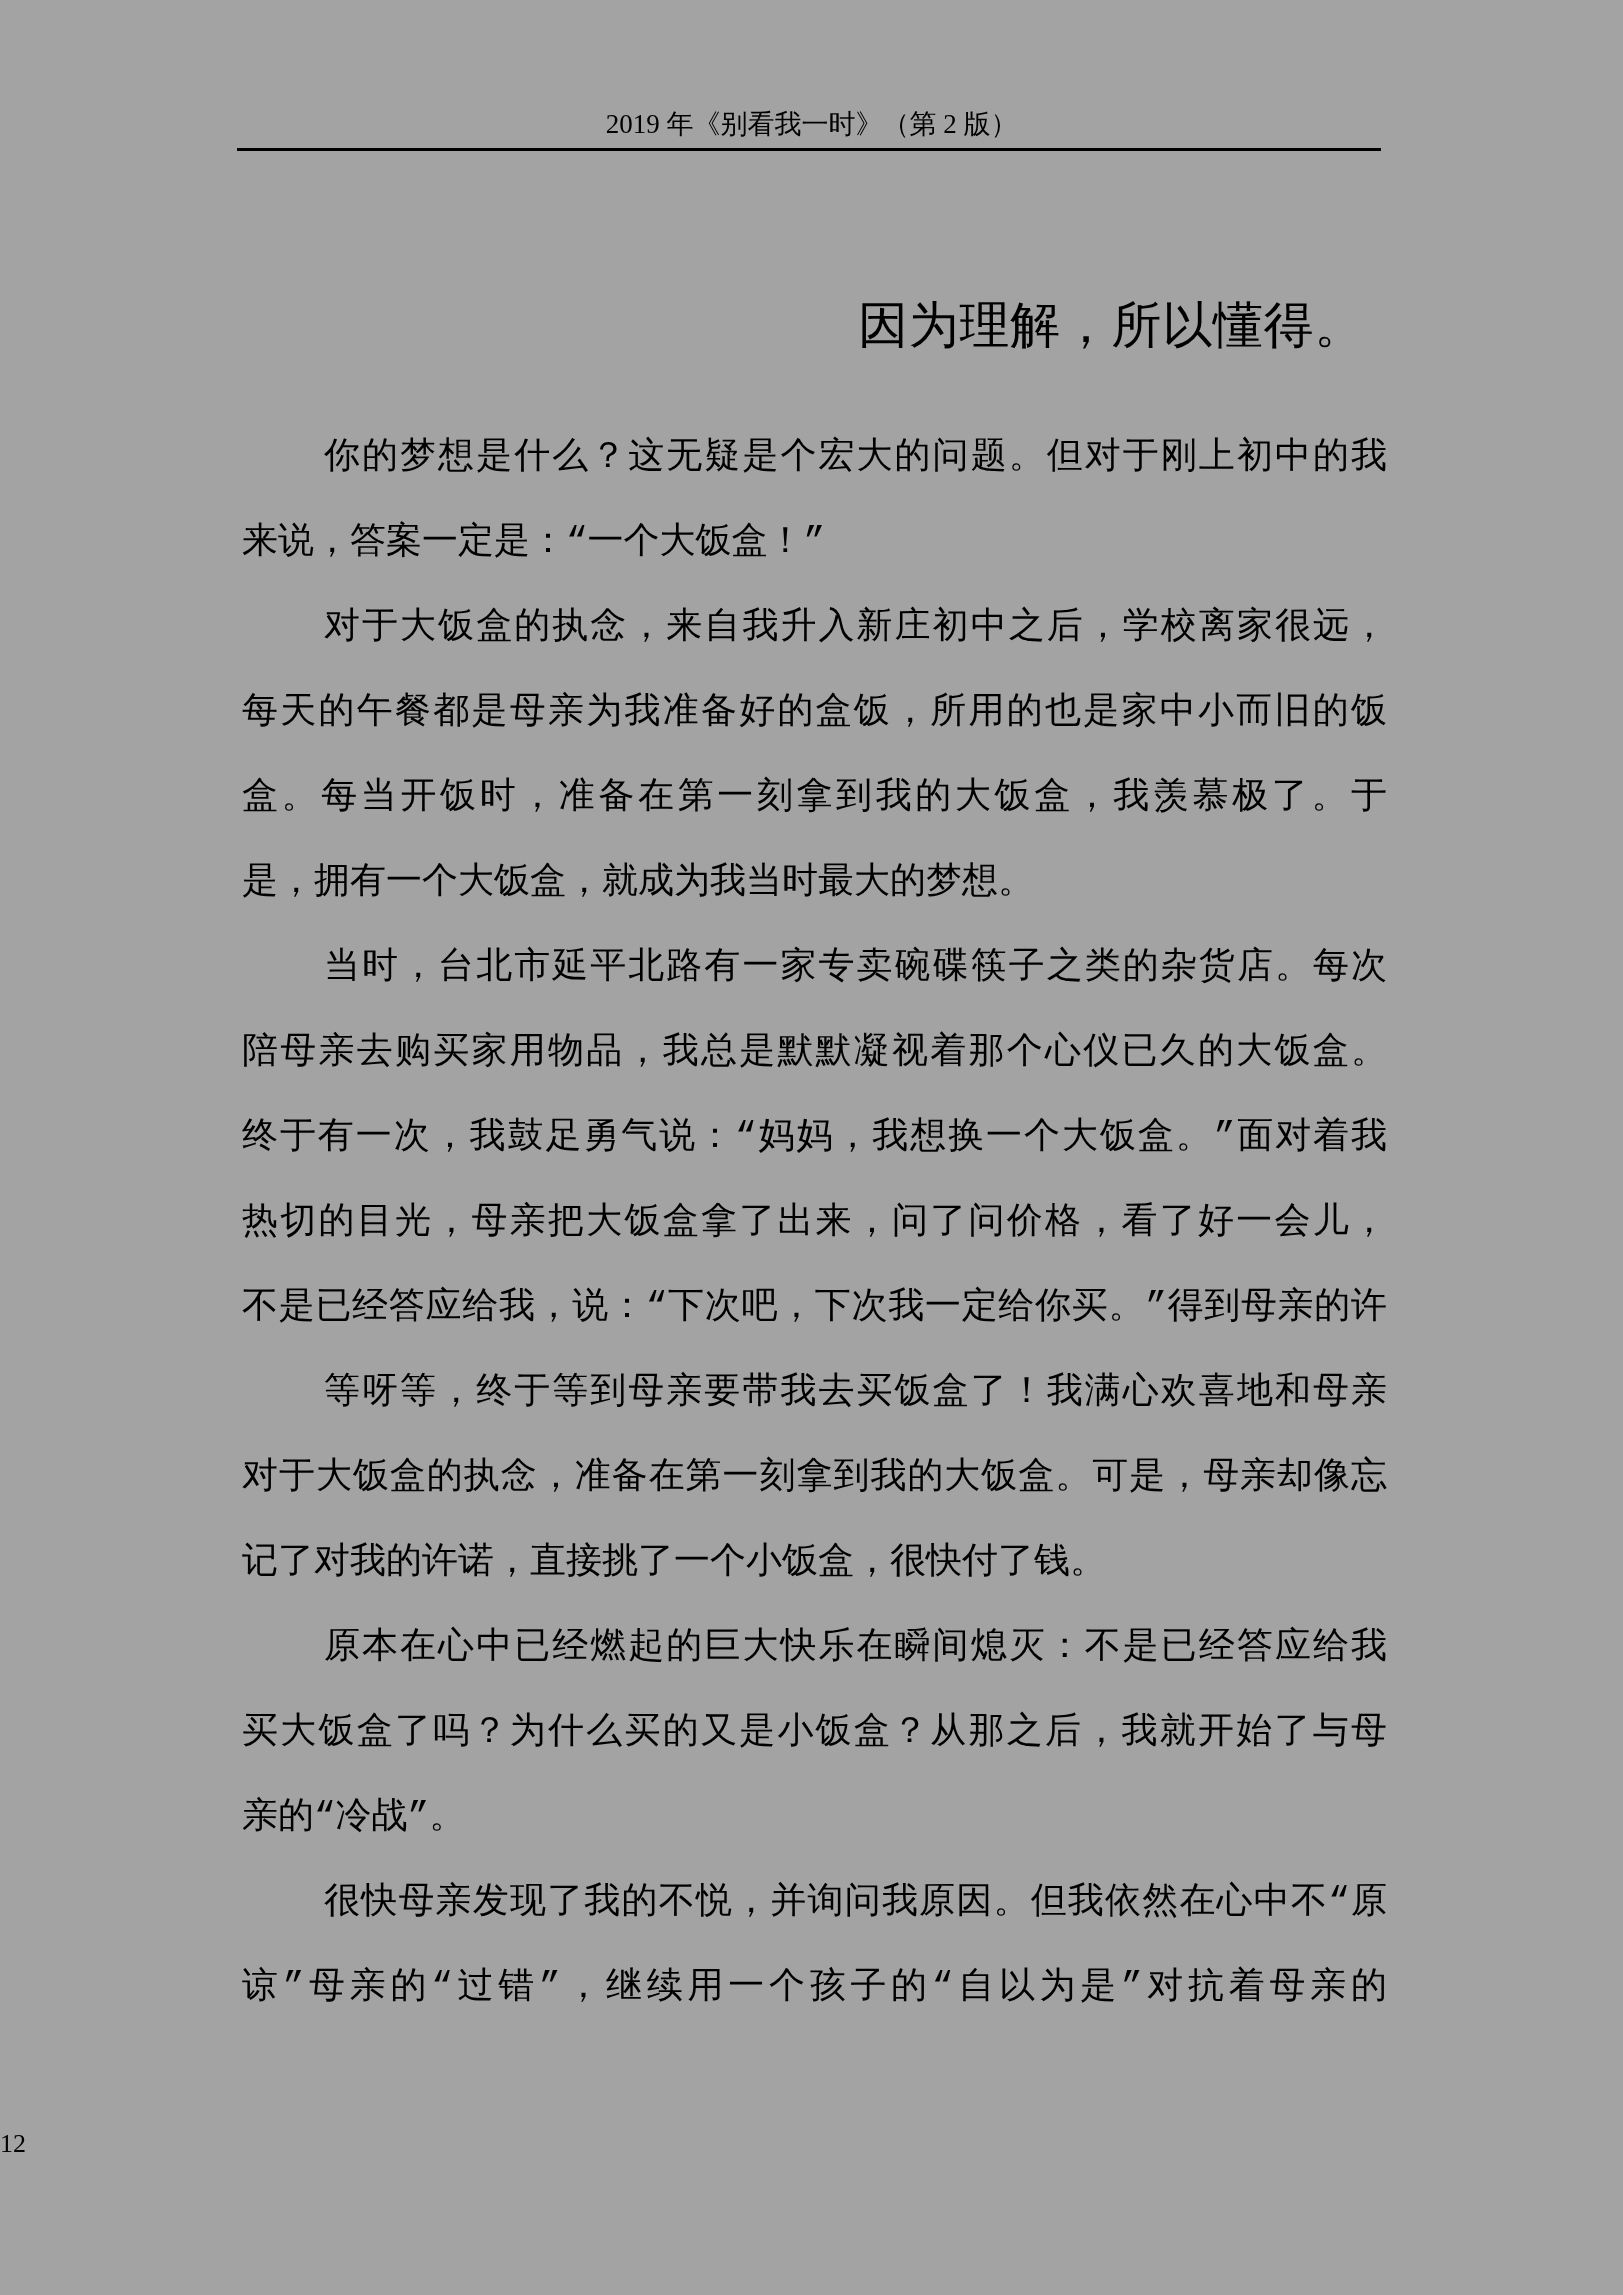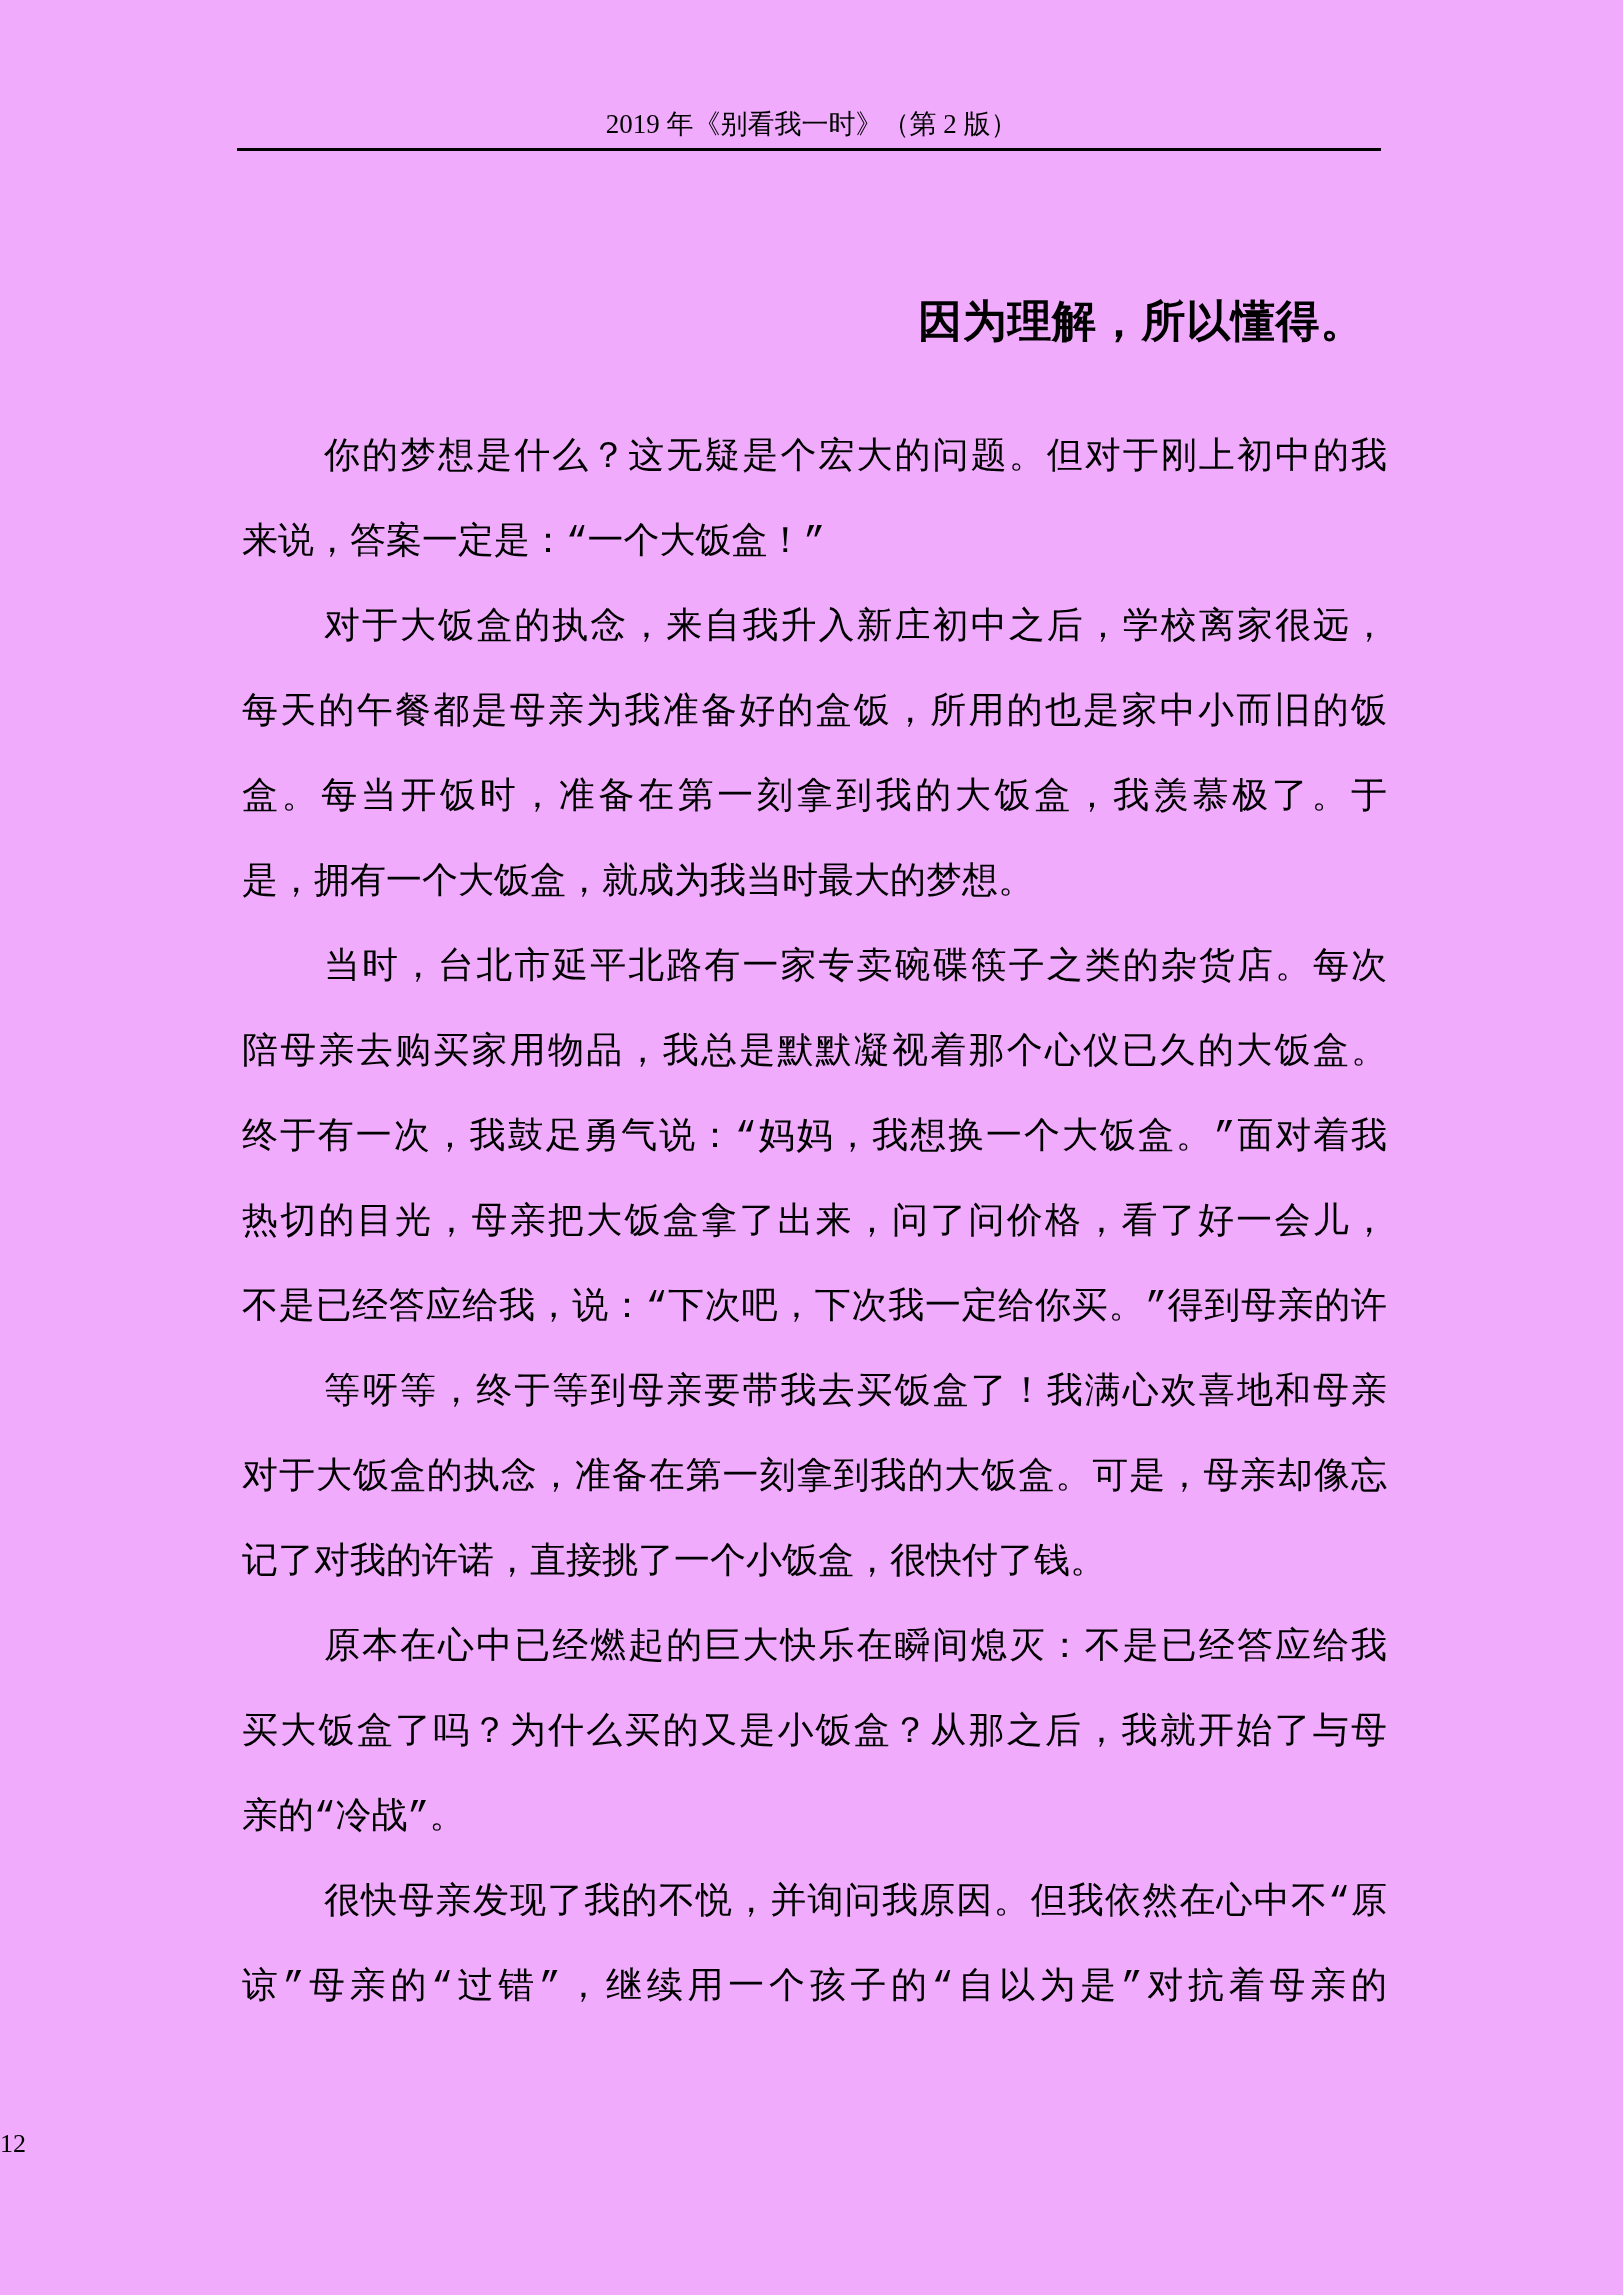--- a/index.html
+++ b/index.html
@@ -1,20 +1,20 @@
 <!DOCTYPE html>
 <html style="font-size:11px"><head>
 <meta charset="utf-8">
 <style>
   html, body { margin: 0; padding: 0; background: #ffffff; }
   .page {
     position: relative;
     width: 1623px;
     height: 2295px;
-    background: #f0abfc;
+    background: #a3a3a3;
     color: #000000;
     font-family: "Liberation Serif", "DejaVu Serif", serif;
     overflow: hidden;
   }
   .header-text {
     position: absolute;
     top: 108px;
     left: 0;
     width: 100%;
     text-align: center;
@@ -35,22 +35,22 @@
     left: 244px;
     font-size: 40px;
     font-weight: 700;
     letter-spacing: 2px;
     line-height: 1.15;
   }
   .epigraph {
     position: absolute;
     top: 297px;
     right: 258px;
-    font-size: 44px;
-    font-weight: 700;
+    font-size: 50px;
+    font-weight: 400;
     letter-spacing: 0.7px;
     line-height: 1.15;
   }
   .body-text {
     position: absolute;
     top: 415px;
     left: 242px;
     width: 1145px;
     font-size: 36px;
   }

